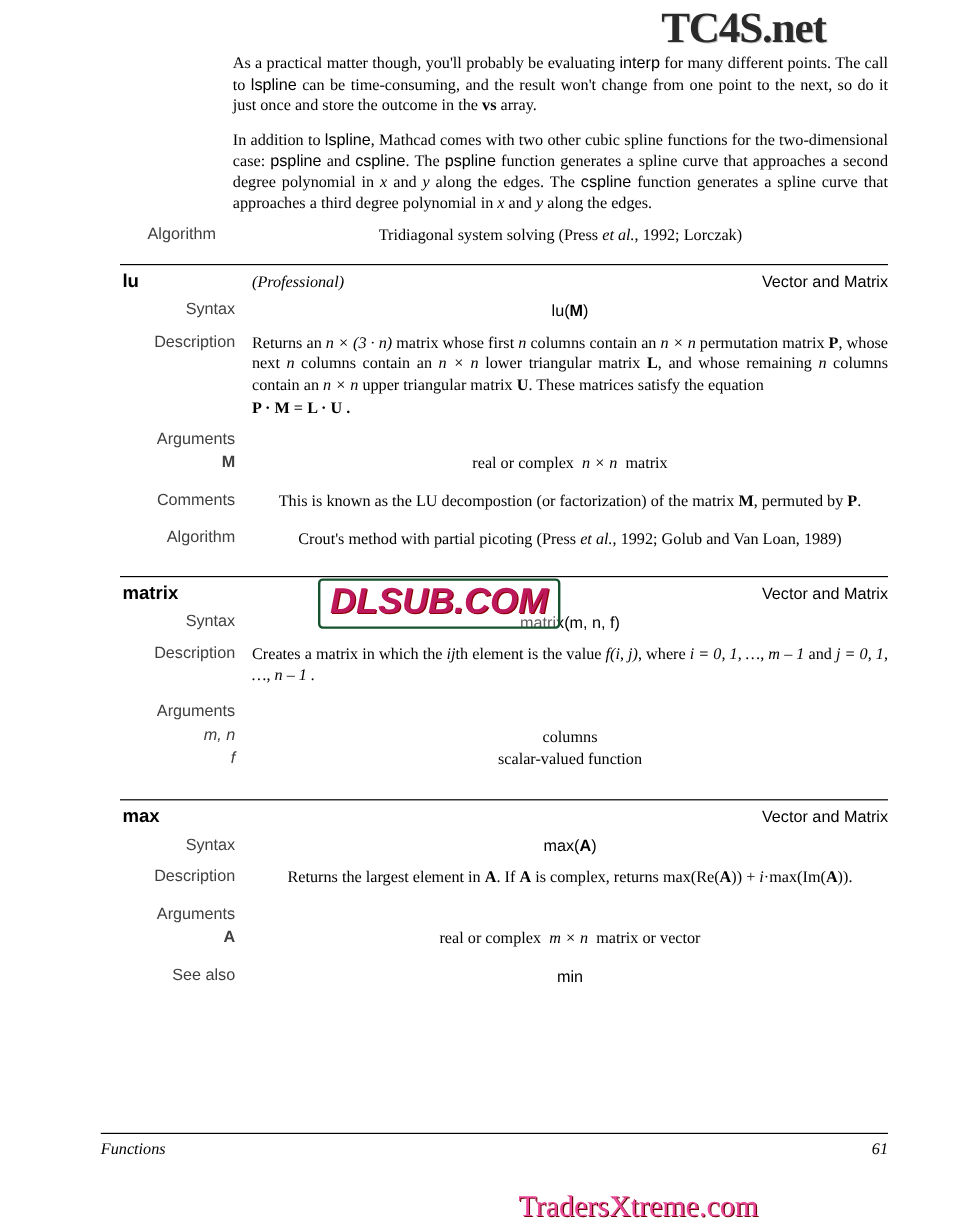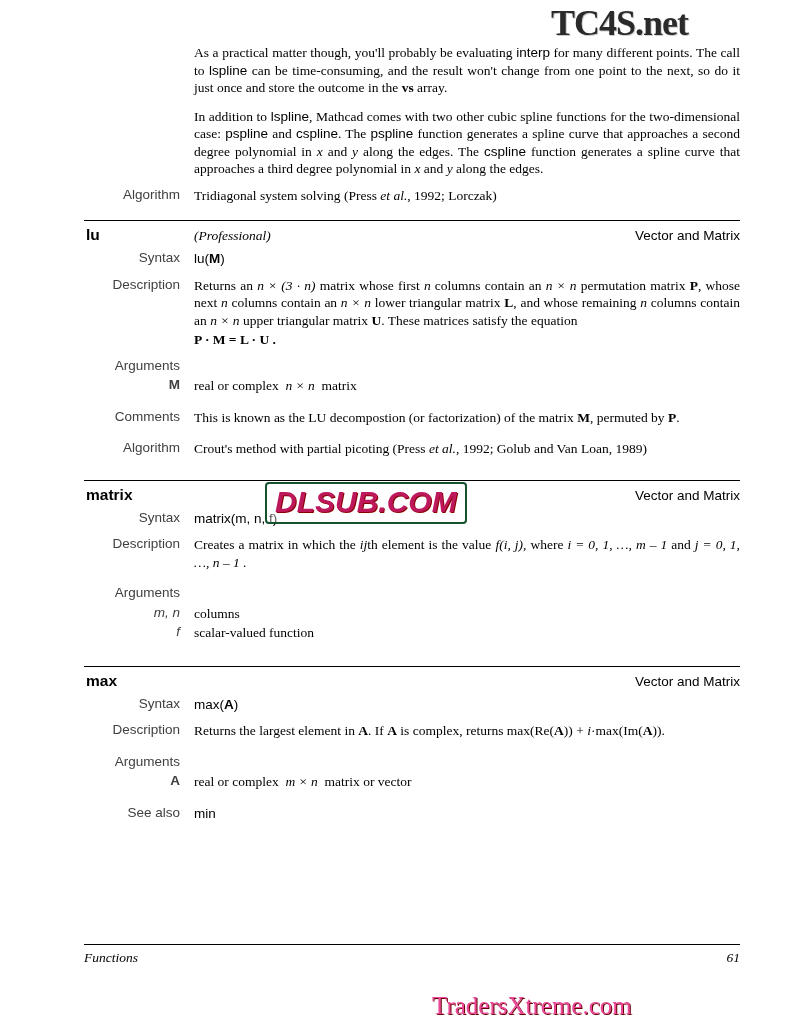--- a/index.html
+++ b/index.html
@@ -86,30 +86,30 @@
     line-height: 16px;
   }
   .body-col {
     flex: 1 1 auto;
     font-family: "Liberation Serif", serif;
     font-size: 13.5px;
     line-height: 17.5px;
     text-align: justify;
   }
   .body-col.narrow {
-    text-align: left;
+    text-align: center;
   }
   p.para {
     margin: 0 0 11px 0;
     text-align: justify;
   }
   p.para:last-child { margin-bottom: 0; }
 
   
-  .fn-block { margin-top: 16px; }
+  .fn-block { margin-top: 16px; margin-left: 16px; }
   .rule {
     border-top: 1.6px solid #000;
     width: 100%;
     margin: 0;
   }
   .fn-header {
     display: flex;
     align-items: baseline;
     padding-top: 5px;
     padding-bottom: 6px;

